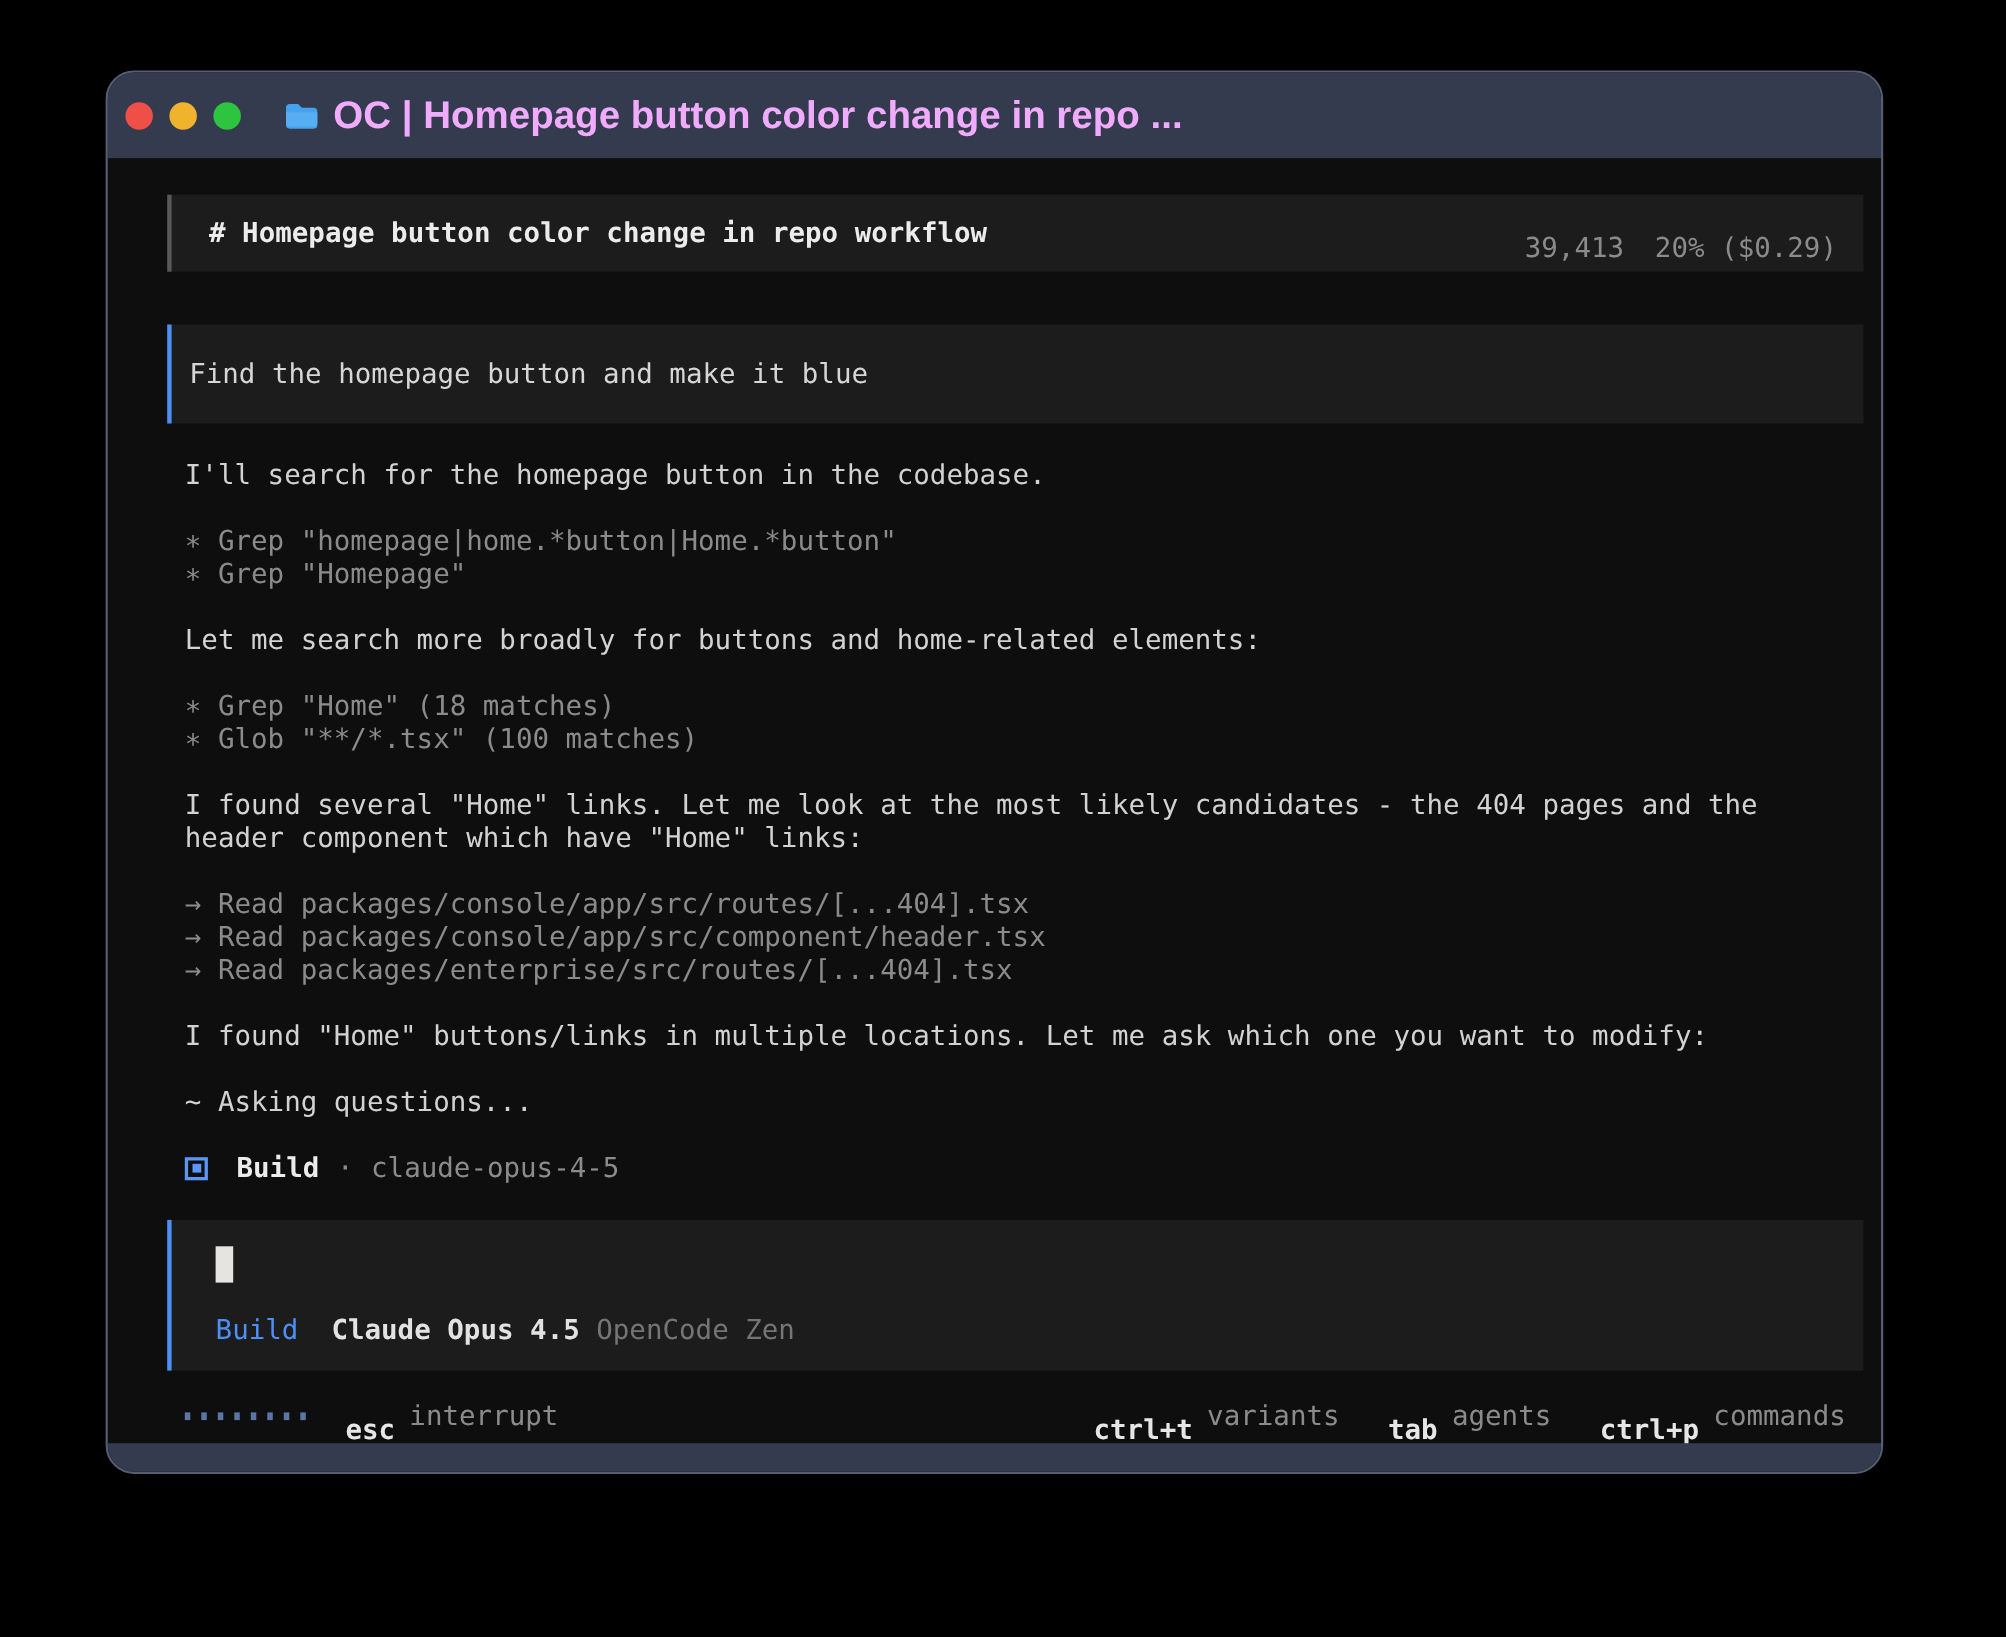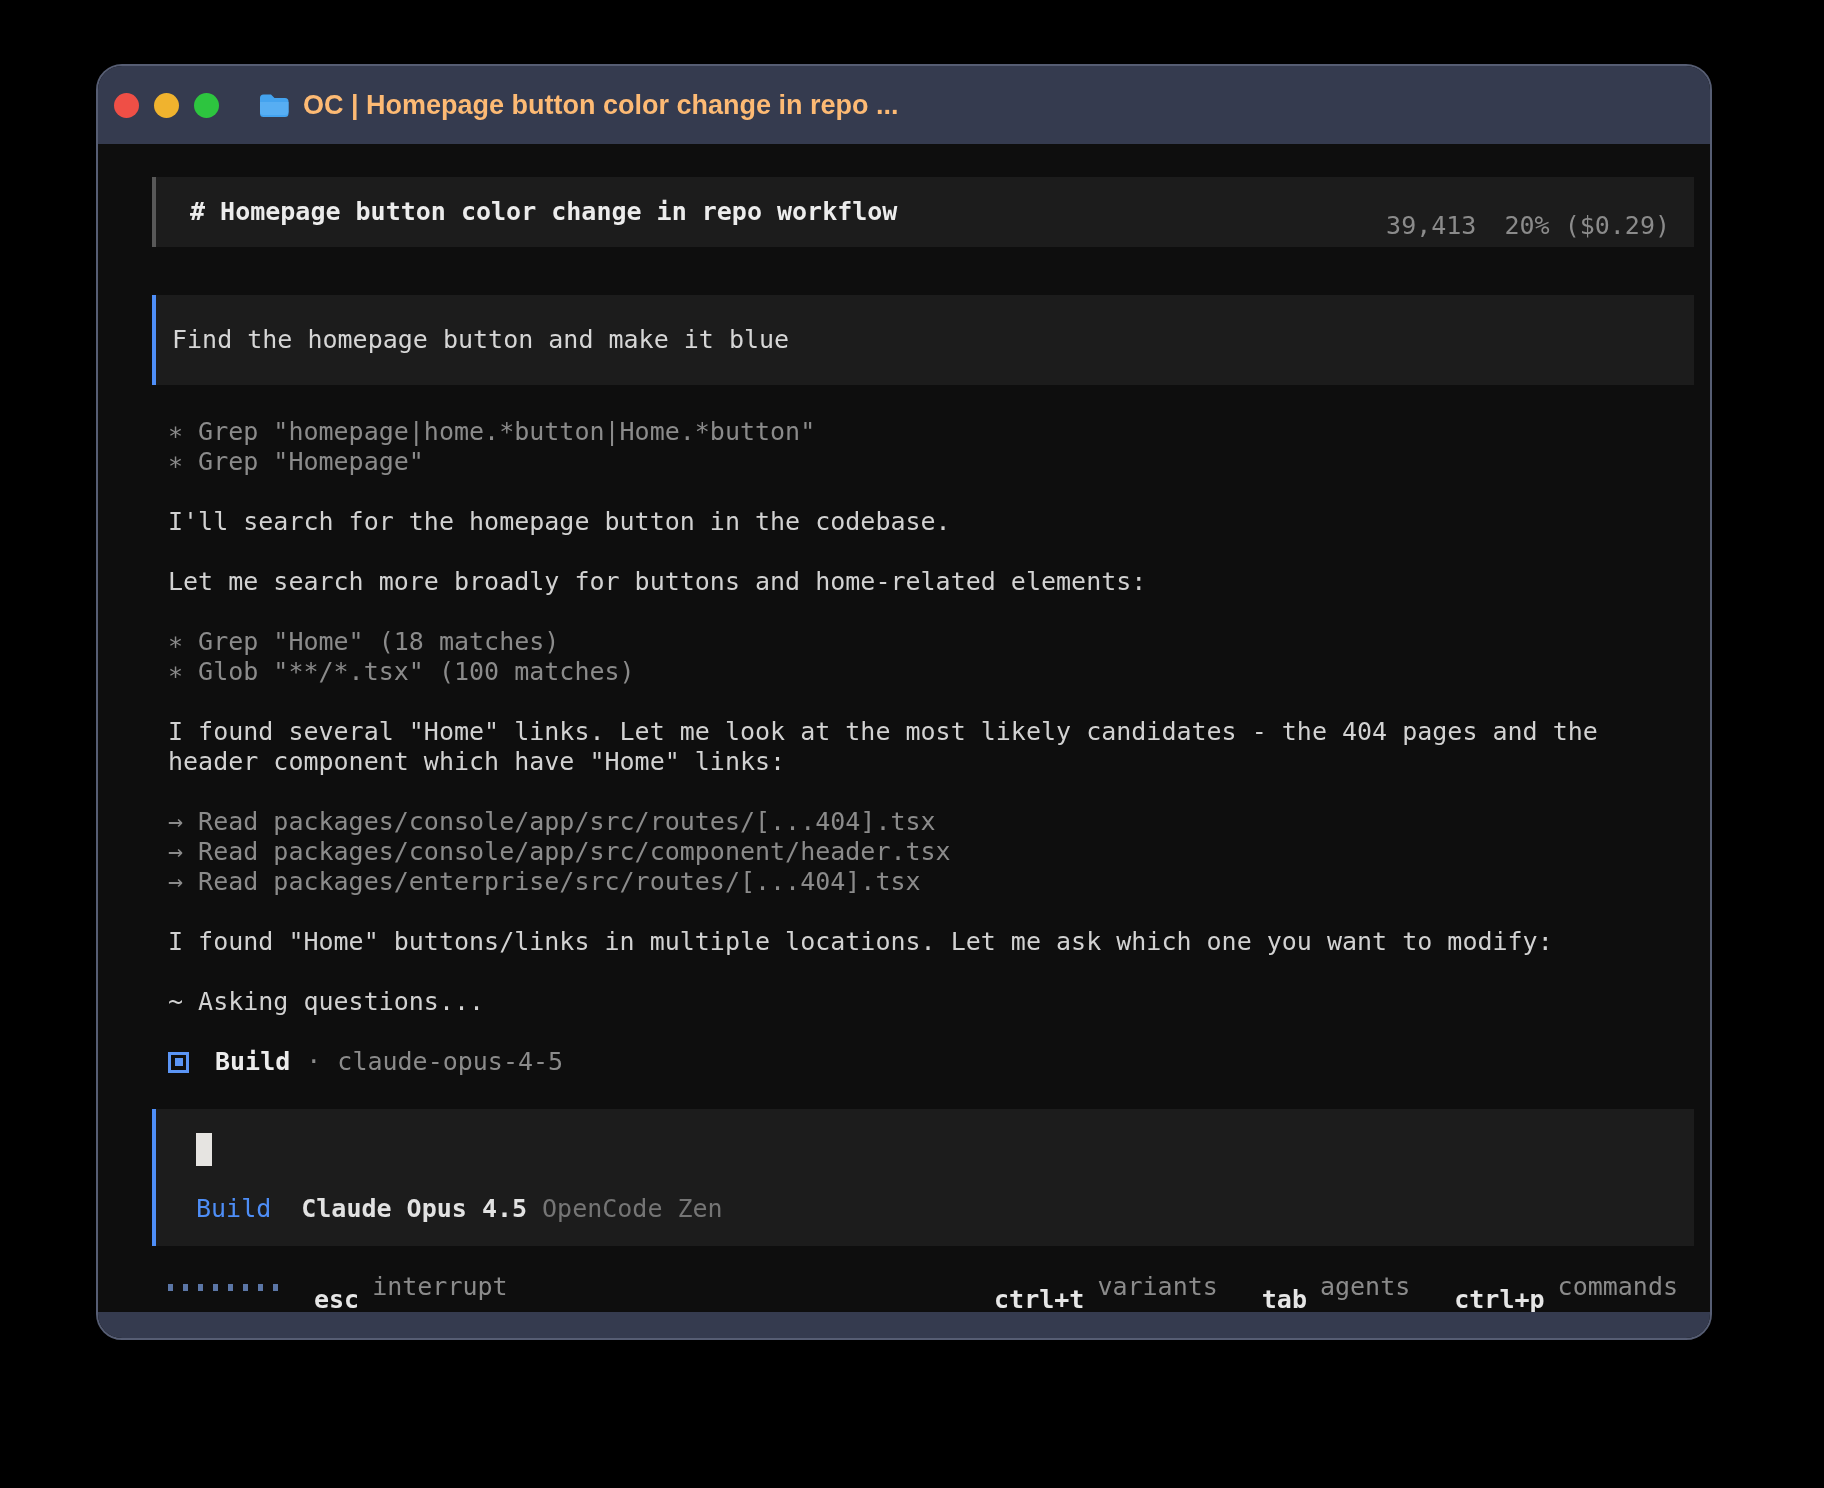--- a/index.html
+++ b/index.html
@@ -17,21 +17,21 @@
     flex:none; height:78px; background:#353b4f;
     display:flex; align-items:center; padding:0 16px;
   }
   .light { width:25px; height:25px; border-radius:50%; margin-right:15px; flex:none; }
   .light.red    { background:#ef4f46; }
   .light.yellow { background:#f0b32e; }
   .light.green  { background:#2dc53f; }
   .folder { margin-left:24px; flex:none; display:block; }
   .win-title {
     margin-left:14px; font-family:"Liberation Sans", sans-serif;
-    font-weight:700; font-size:27px; color:#fdba74; white-space:nowrap;
+    font-weight:700; font-size:35px; color:#f0abfc; white-space:nowrap;
   }
 
   
   .content {
     flex:1; background:#0e0e0e; padding:33px 16px 0 54px;
     font-size:25px; line-height:30px; color:#d2d2d2;
   }
 
   .header-block {
     height:70px; background:#1c1c1c; border-left:4px solid #585858;
@@ -108,26 +108,26 @@
         <span>39,413</span>
         <span>20% ($0.29)</span>
       </span>
     </div>
 
     <div class="user-block">
       <span>Find the homepage button and make it blue</span>
     </div>
 
     <div class="transcript">
+      <div class="block text">
+        <div class="line">I'll search for the homepage button in the codebase.</div>
+      </div>
       <div class="block tool">
         <div class="line">∗ Grep "homepage|home.*button|Home.*button"</div>
         <div class="line">∗ Grep "Homepage"</div>
-      </div>
-      <div class="block text">
-        <div class="line">I'll search for the homepage button in the codebase.</div>
       </div>
       <div class="block text">
         <div class="line">Let me search more broadly for buttons and home-related elements:</div>
       </div>
       <div class="block tool">
         <div class="line">∗ Grep "Home" (18 matches)</div>
         <div class="line">∗ Glob "**/*.tsx" (100 matches)</div>
       </div>
       <div class="block text">
         <div class="line">I found several "Home" links. Let me look at the most likely candidates - the 404 pages and the</div>

